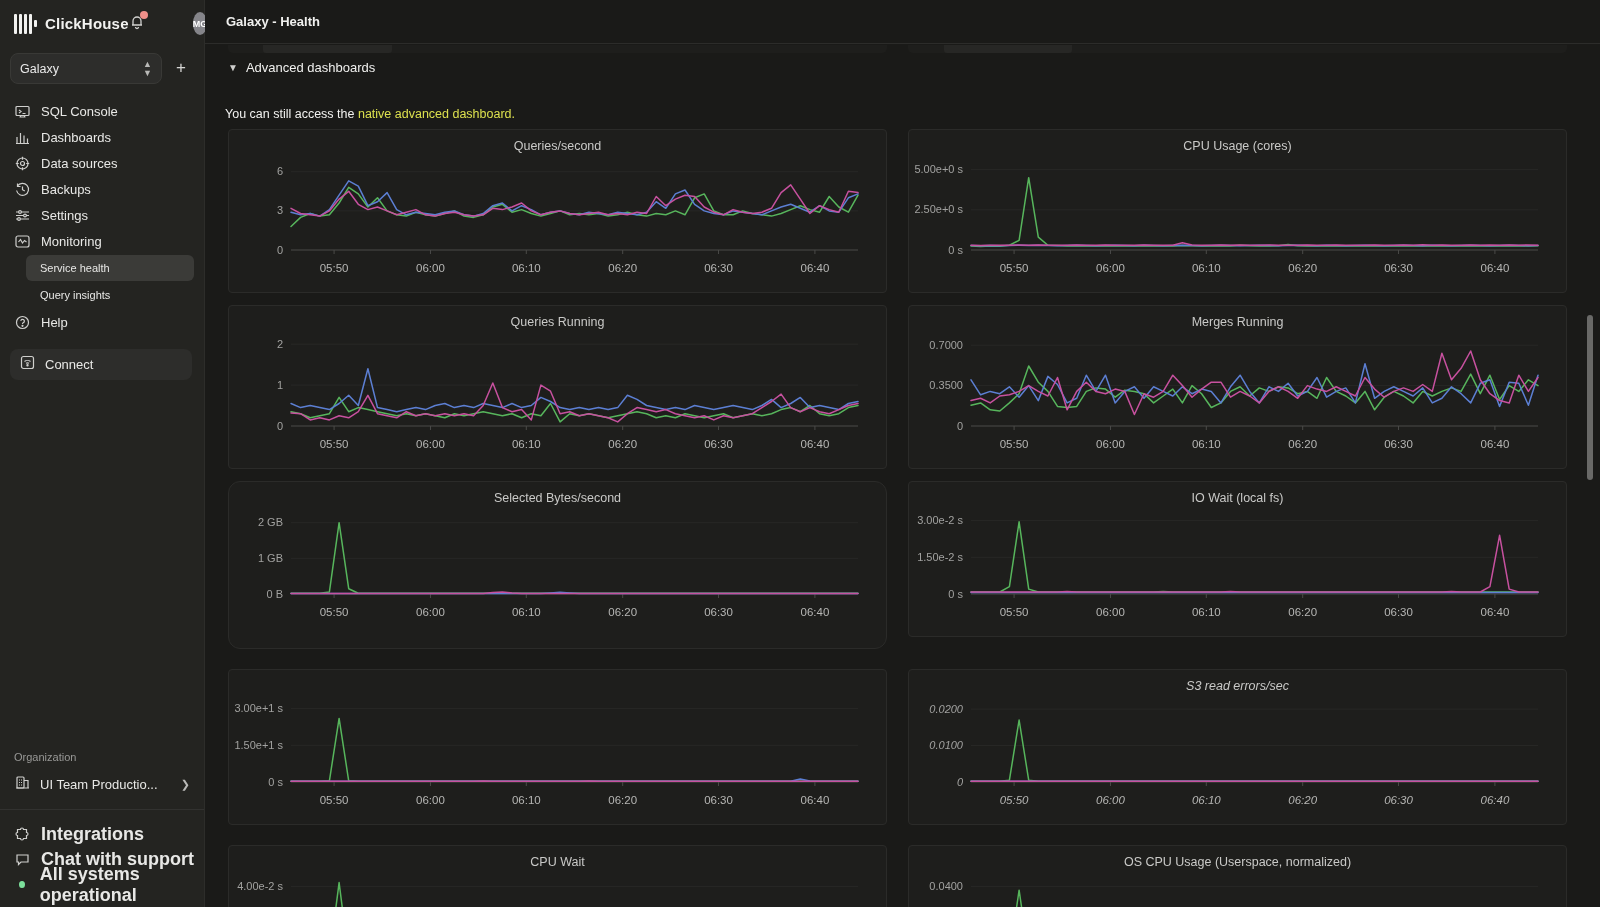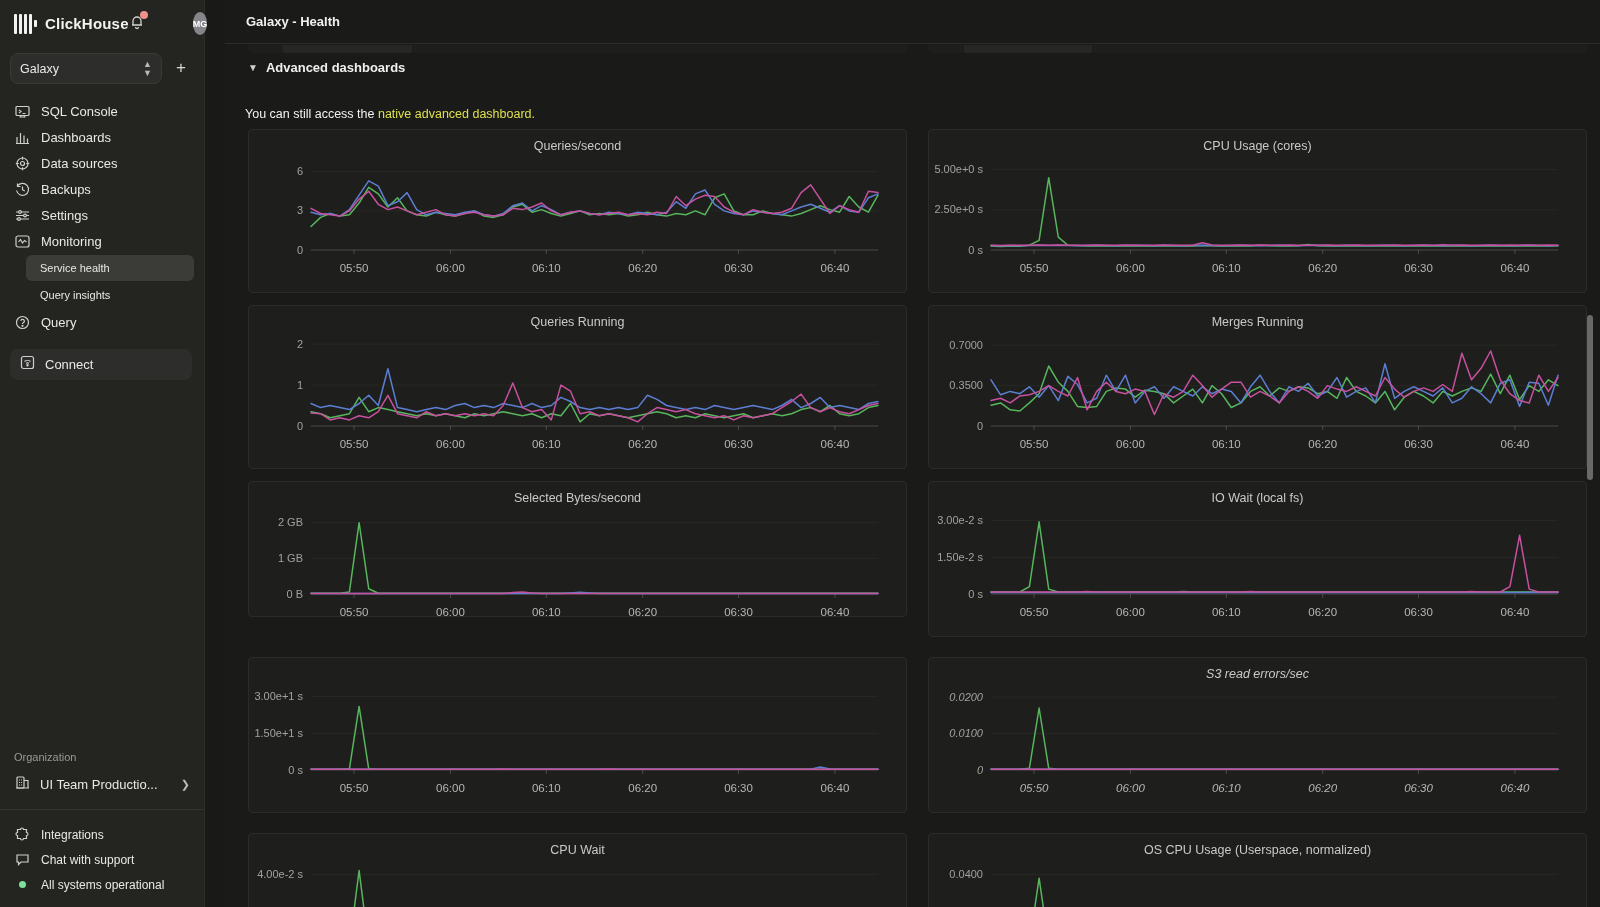--- a/index.html
+++ b/index.html
@@ -1,18 +1,18 @@
 <!DOCTYPE html>
 <html><head>
 <meta charset="utf-8">
 <style>
   * { margin:0; padding:0; box-sizing:border-box; }
   html,body { width:1600px; height:907px; overflow:hidden; background:#191917;
     font-family:"Liberation Sans", sans-serif; }
-  .app { position:relative; width:1600px; height:907px; display:flex;gap:20px; }
+  .app { position:relative; width:1600px; height:907px; display:flex; }
 
   
   .sidebar { width:205px; height:907px; background:#242421; border-right:1px solid #2d2d2a;
     display:flex; flex-direction:column; flex-shrink:0; }
   .side-top { display:flex; align-items:center; padding:12px 12px 10px 14px; }
   .logo-bars { display:flex; align-items:center; gap:2px; height:20px; margin-right:8px; }
   .logo-bars i { display:block; width:3px; height:20px; background:#f2f2f0; border-radius:1px; }
   .logo-bars i.short { height:7px; align-self:center; }
   .brand { color:#f2f2f0; font-size:15px; font-weight:700; letter-spacing:.2px; flex:1; }
   .bell-wrap { position:relative; margin-right:8px; }
@@ -44,36 +44,36 @@
   .connect-btn .nl { color:#e8e8e6; font-size:13px; }
 
   .side-bottom { margin-top:auto; padding-bottom:10px; }
   .org-label { color:#98九896; color:#989896; font-size:11px; padding:0 0 8px 14px; }
   .org-row { display:flex; align-items:center; height:26px; padding:0 14px 0 15px; gap:10px; cursor:pointer; }
   .org-row .nl { color:#e8e8e6; font-size:13px; flex:1; white-space:nowrap; overflow:hidden; }
   .chev-r { color:#b9b9b7; font-size:11px; }
   .side-div { height:1px; background:#323230; margin:12px 0 12px 0; }
   .foot-item { display:flex; align-items:center; height:25px; padding-left:15px; gap:11px; cursor:pointer; }
   .foot-item .ni { width:15px; height:15px; display:flex; align-items:center; justify-content:center; color:#cfcfcd; }
-  .foot-item .nl { color:#e8e8e6; font-size:12px; }
+  .foot-item .nl { color:#e8e8e6; font-size:18px;font-weight:bold; }
   .status-dot { width:7px; height:7px; border-radius:50%; background:#7ce09b; margin:0 4px; }
 
   
   .main { position:relative; flex:1; height:907px; background:#1a1a18; overflow:hidden; }
   .main-header { position:absolute; top:0; left:0; right:0; height:44px;
     border-bottom:1px solid #2c2c2a; display:flex; align-items:center; padding-left:21px; }
   .page-title { color:#f0f0ee; font-size:13px; font-weight:700; }
 
   .fragments { position:absolute; top:45px; left:23px; display:flex; gap:21px; }
   .frag { width:659px; height:8px; background:#1e1e1c; border-radius:0 0 5px 5px; position:relative; }
   .frag .chip { position:absolute; top:0; height:8px; background:#272725; border-radius:0 0 3px 3px; }
 
   .section-head { position:absolute; top:60px; left:23px; display:flex; align-items:center; gap:8px; cursor:pointer; }
   .chev-d { color:#cfcfcd; font-size:10px; }
-  .section-title { color:#f0f0ee; font-size:13px; font-weight:700; }
+  .section-title { color:#f0f0ee; font-size:13px; font-weight:400; }
   .notice { position:absolute; top:107px; left:20px; font-size:12.5px; color:#f2f2f0; }
   .notice a { color:#dce04e; text-decoration:none; cursor:pointer; }
 
   .charts-grid { position:absolute; top:129px; left:23px; width:1339px; }
   .chart-row { display:flex; gap:21px; }
   .chart-card { width:659px; background:#1e1e1c; border:1px solid #2b2b29; border-radius:4px;
     position:relative; }
   .chart-title { position:absolute; top:9px; left:0; right:0; text-align:center;
     color:#c9c9c7; font-size:12.5px; }
   .chart-card svg { position:absolute; top:0; left:0; }
@@ -177,21 +177,21 @@
         <span class="nl">Query insights</span>
       </div>
       <div class="nav-item">
         <span class="ni">
           <svg width="15" height="15" viewBox="0 0 15 15" fill="none" stroke="#cfcfcd" stroke-width="1.2">
               <circle cx="7.5" cy="7.5" r="6"></circle>
               <path d="M5.8 5.8 a1.8 1.8 0 1 1 2.4 2 c-0.5 0.3 -0.7 0.6 -0.7 1.2"></path>
               <circle cx="7.5" cy="10.8" r="0.5" fill="#cfcfcd"></circle>
             </svg>
         </span>
-        <span class="nl">Query</span>
+        <span class="nl">Help</span>
       </div>
     </div>
 
     <div class="connect-btn">
       <span class="ni">
         <svg width="15" height="15" viewBox="0 0 15 15" fill="none" stroke="#cfcfcd" stroke-width="1.2">
             <rect x="1.5" y="1.5" width="12" height="12" rx="2"></rect>
             <path d="M4.5 6.5 a4 3 0 0 1 6 0 M6 8.3 a2.2 1.6 0 0 1 3 0"></path>
             <circle cx="7.5" cy="10.3" r="0.6" fill="#cfcfcd"></circle>
           </svg>
@@ -359,21 +359,21 @@
               <text x="489.51800000000003" y="142" text-anchor="middle" fill="#b6b6b4" font-size="11.5">06:30</text>
               <line x1="585.908" y1="120" x2="585.908" y2="124" stroke="#4a4a48" stroke-width="1"></line>
               <text x="585.908" y="142" text-anchor="middle" fill="#b6b6b4" font-size="11.5">06:40</text>
               <polyline points="62.0,99.2 71.6,96.9 81.2,103.8 90.8,105.0 100.4,96.9 110.1,87.7 119.7,60.0 129.3,76.2 138.9,85.4 148.5,100.4 158.1,101.5 167.7,100.4 177.3,85.4 186.9,81.9 196.5,83.1 206.2,91.2 215.8,84.2 225.4,85.4 235.0,87.7 244.6,96.9 254.2,90.0 263.8,83.1 273.4,96.9 283.0,79.6 292.6,87.7 302.3,101.5 311.9,96.9 321.5,85.4 331.1,80.8 340.7,90.0 350.3,81.9 359.9,85.4 369.5,80.8 379.1,81.9 388.7,87.7 398.4,85.4 408.0,92.3 417.6,71.5 427.2,85.4 436.8,90.0 446.4,96.9 456.0,85.4 465.6,103.8 475.2,91.2 484.8,85.4 494.5,90.0 504.1,96.9 513.7,85.4 523.3,90.0 532.9,85.4 542.5,81.9 552.1,85.4 561.7,68.1 571.3,87.7 580.9,69.2 590.6,93.5 600.2,79.6 609.8,85.4 619.4,73.8 629.0,79.6" fill="none" stroke="#57b55c" stroke-width="1.5" stroke-linejoin="round" stroke-linecap="round"></polyline>
               <polyline points="62.0,73.8 71.6,88.8 81.2,85.4 90.8,87.7 100.4,80.8 110.1,91.2 119.7,79.6 129.3,94.6 138.9,70.4 148.5,78.5 158.1,96.9 167.7,92.3 177.3,69.2 186.9,85.4 196.5,69.2 206.2,96.9 215.8,85.4 225.4,80.8 235.0,92.3 244.6,80.8 254.2,85.4 263.8,90.0 273.4,80.8 283.0,87.7 292.6,83.1 302.3,85.4 311.9,96.9 321.5,80.8 331.1,69.2 340.7,85.4 350.3,96.9 359.9,80.8 369.5,85.4 379.1,77.3 388.7,90.0 398.4,85.4 408.0,71.5 417.6,91.2 427.2,85.4 436.8,81.9 446.4,96.9 456.0,57.7 465.6,92.3 475.2,85.4 484.8,80.8 494.5,85.4 504.1,90.0 513.7,81.9 523.3,96.9 532.9,92.3 542.5,80.8 552.1,87.7 561.7,96.9 571.3,77.3 580.9,73.8 590.6,100.4 600.2,76.2 609.8,77.3 619.4,99.2 629.0,69.2" fill="none" stroke="#5c7fd3" stroke-width="1.5" stroke-linejoin="round" stroke-linecap="round"></polyline>
               <polyline points="62.0,94.6 71.6,92.3 81.2,96.9 90.8,90.0 100.4,88.8 110.1,85.4 119.7,79.6 129.3,85.4 138.9,90.0 148.5,71.5 158.1,103.8 167.7,85.4 177.3,76.2 186.9,85.4 196.5,87.7 206.2,83.1 215.8,85.4 225.4,108.5 235.0,87.7 244.6,91.2 254.2,85.4 263.8,69.2 273.4,79.6 283.0,91.2 292.6,83.1 302.3,76.2 311.9,76.2 321.5,91.2 331.1,85.4 340.7,90.0 350.3,96.9 359.9,85.4 369.5,80.8 379.1,85.4 388.7,92.3 398.4,79.6 408.0,83.1 417.6,85.4 427.2,80.8 436.8,85.4 446.4,90.0 456.0,71.5 465.6,83.1 475.2,91.2 484.8,85.4 494.5,81.9 504.1,85.4 513.7,78.5 523.3,85.4 532.9,47.3 542.5,73.8 552.1,62.3 561.7,45.0 571.3,73.8 580.9,87.7 590.6,94.6 600.2,96.9 609.8,69.2 619.4,85.4 629.0,71.5" fill="none" stroke="#c7519f" stroke-width="1.5" stroke-linejoin="round" stroke-linecap="round"></polyline>
             </svg>
           </div>
         </div>
         <div class="chart-row" style="margin-bottom: 20px;">
-          <div class="chart-card" style="height: 136px;">
+          <div class="chart-card" style="height: 168px; border-radius: 12px;">
             <div class="chart-title">Selected Bytes/second</div>
             <svg width="657" height="154">
               <line x1="62" y1="112" x2="629" y2="112" stroke="#4a4a48" stroke-width="1"></line>
               <text x="54" y="115.5" text-anchor="end" fill="#a2a2a0" font-size="11">0 B</text>
               <line x1="62" y1="76.34782608695652" x2="629" y2="76.34782608695652" stroke="#282826" stroke-width="1"></line>
               <text x="54" y="79.84782608695652" text-anchor="end" fill="#a2a2a0" font-size="11">1 GB</text>
               <line x1="62" y1="40.69565217391303" x2="629" y2="40.69565217391303" stroke="#282826" stroke-width="1"></line>
               <text x="54" y="44.19565217391303" text-anchor="end" fill="#a2a2a0" font-size="11">2 GB</text>
               <line x1="105.092" y1="112" x2="105.092" y2="116" stroke="#4a4a48" stroke-width="1"></line>
               <text x="105.092" y="134" text-anchor="middle" fill="#b6b6b4" font-size="11.5">05:50</text>

